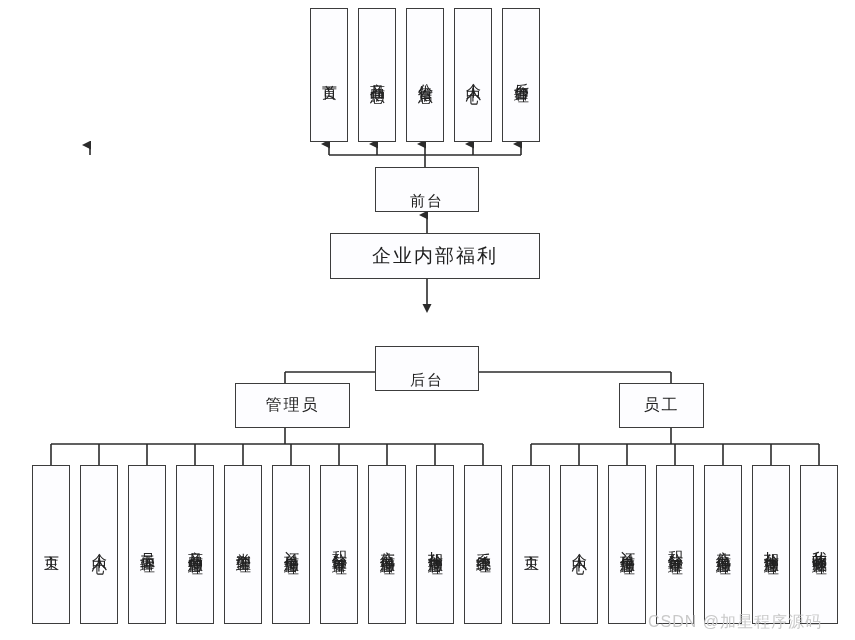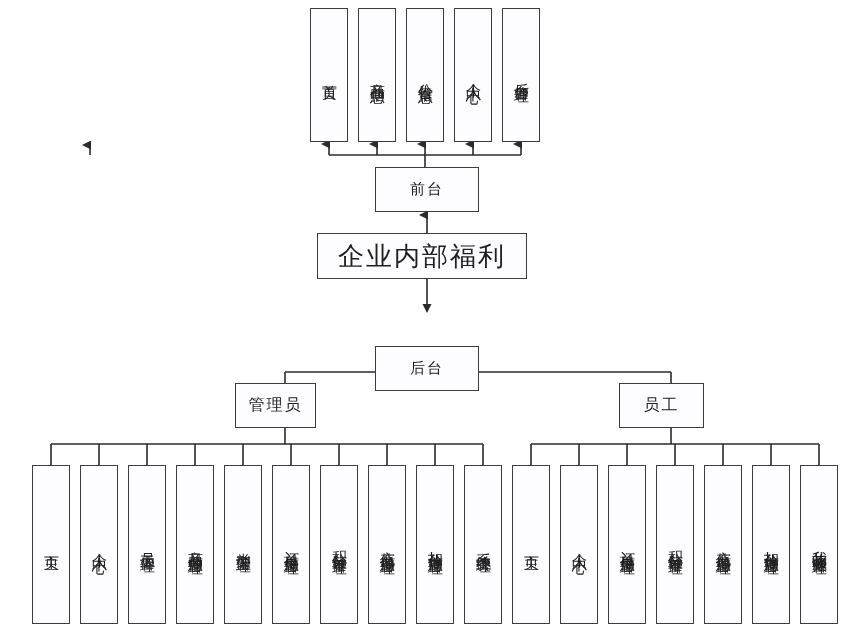--- a/index.html
+++ b/index.html
@@ -58,41 +58,42 @@
   .node.top-item {
     top: 8px;
     height: 134px;
   }
   .node.leaf {
     top: 465px;
     height: 159px;
   }
   .node.mid {
     font-size: 15px;
+    align-items: flex-end;
   }
   #node-frontend, #node-backend {
     left: 375px;
     width: 104px;
     height: 45px;
     font-size: 15px;
   }
   #node-frontend { top: 167px; }
   #node-backend  { top: 315px; margin-top: 31px; }
   #node-root {
-    left: 317px;
+    left: 330px;
     top: 233px;
     width: 210px;
     height: 46px;
-    font-size: 26px;
+    font-size: 19px;
     align-items: center;
   }
   #node-admin {
     left: 235px;
     top: 383px;
-    width: 81px;
+    width: 115px;
     height: 45px;
     font-size: 16px;
   }
   #node-employee {
     left: 619px;
     top: 383px;
     width: 85px;
     height: 45px;
     font-size: 16px;
   }
@@ -245,14 +246,15 @@
   <div class="node vert leaf" style="left:704px;">
     <span class="lbl">充值信息管理</span>
   </div>
   <div class="node vert leaf" style="left:752px;">
     <span class="lbl">扣分信息管理</span>
   </div>
   <div class="node vert leaf" style="left:800px;">
     <span class="lbl">我的收藏管理</span>
   </div>
 
+  <div class="watermark">CSDN @加星程序源码</div>
 
 </div>
 
 </body></html>

